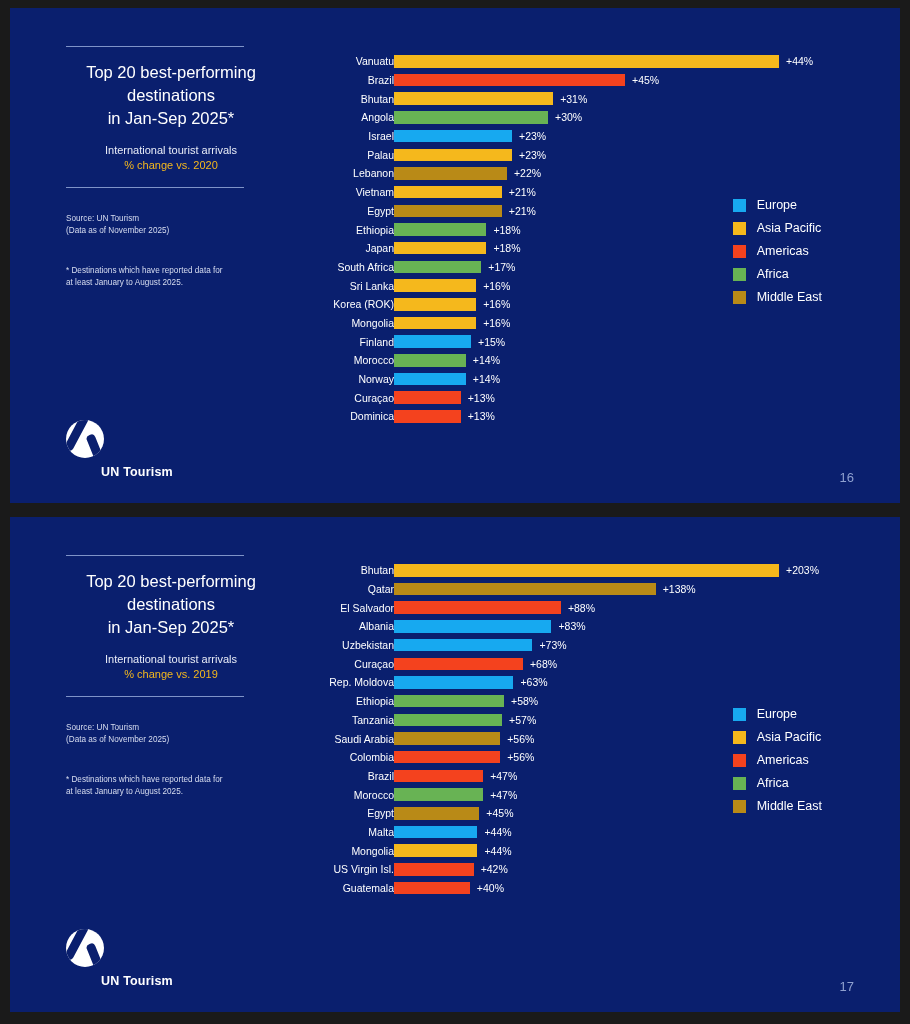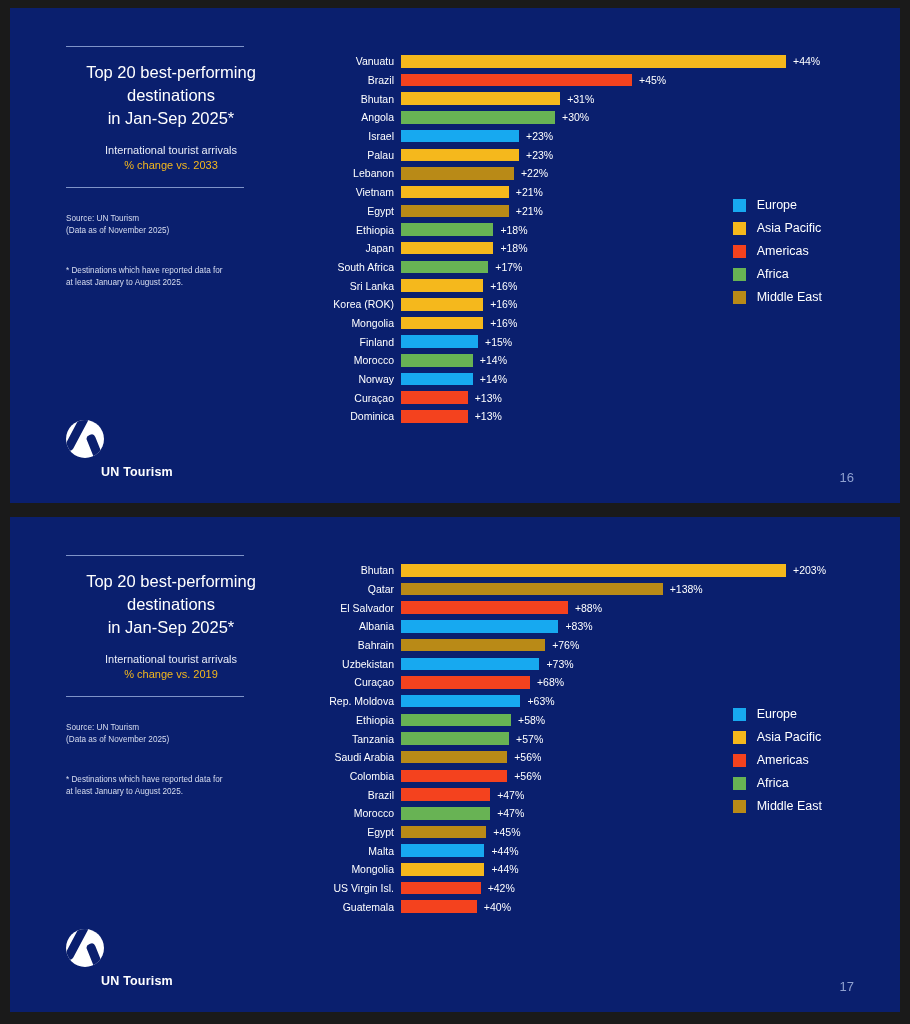--- a/index.html
+++ b/index.html
@@ -125,21 +125,20 @@
   .bar-row {
     display: flex;
     align-items: center;
     height: 18.7px;
   }
   .bar-label {
     width: 108px;
     text-align: right;
     color: #ffffff;
     font-size: 10.5px;
-    padding-right: 7px;
     white-space: nowrap;
   }
   .bar-track {
     flex: 1;
     display: flex;
     align-items: center;
     height: 100%;
   }
   .bar {
     height: 12.5px;
@@ -184,21 +183,21 @@
 
   <div class="slide">
     <div class="left-panel">
       <div class="rule"></div>
       <div class="panel-title">
         <div>Top 20 best-performing</div>
         <div>destinations</div>
         <div>in Jan-Sep 2025*</div>
       </div>
       <div class="panel-sub">International tourist arrivals</div>
-      <div class="panel-sub-accent">% change vs. 2033</div>
+      <div class="panel-sub-accent">% change vs. 2020</div>
       <div class="rule lower"></div>
     </div>
 
     <div class="source-block">
       <div>Source: UN Tourism</div>
       <div>(Data as of November 2025)</div>
       <div class="source-note">* Destinations which have reported data for</div>
       <div>at least January to August 2025.</div>
     </div>
 
@@ -423,27 +422,20 @@
           </div>
         </div>
         <div class="bar-row">
           <div class="bar-label">Albania</div>
           <div class="bar-track">
             <div class="bar" style="width: 157.414px; background: rgb(23, 169, 240);"></div>
             <div class="bar-value">+83%</div>
           </div>
         </div>
         <div class="bar-row">
-          <div class="bar-label">Bahrain</div>
-          <div class="bar-track">
-            <div class="bar" style="width: 144.138px; background: rgb(185, 138, 23);"></div>
-            <div class="bar-value">+76%</div>
-          </div>
-        </div>
-        <div class="bar-row">
           <div class="bar-label">Uzbekistan</div>
           <div class="bar-track">
             <div class="bar" style="width: 138.448px; background: rgb(23, 169, 240);"></div>
             <div class="bar-value">+73%</div>
           </div>
         </div>
         <div class="bar-row">
           <div class="bar-label">Curaçao</div>
           <div class="bar-track">
             <div class="bar" style="width: 128.966px; background: rgb(244, 66, 30);"></div>

